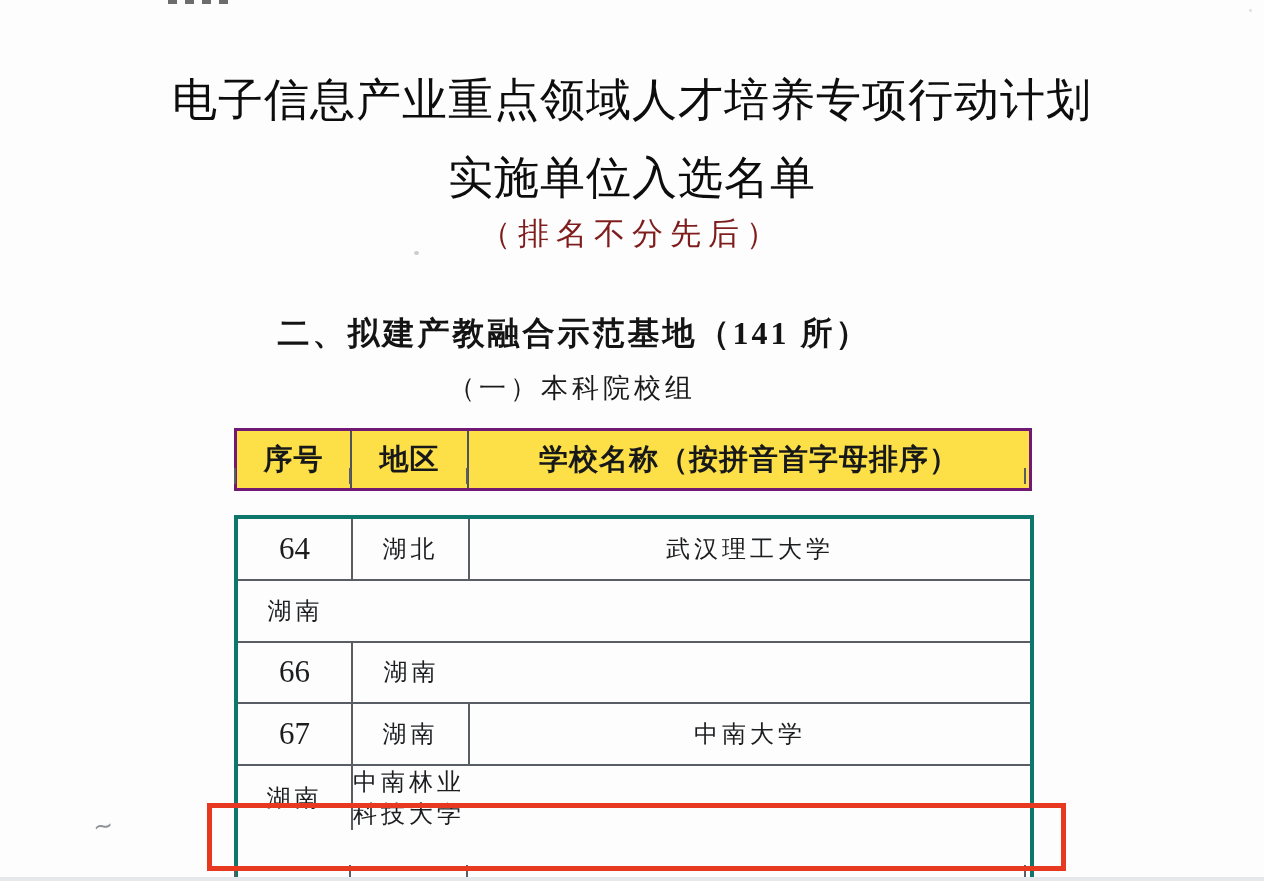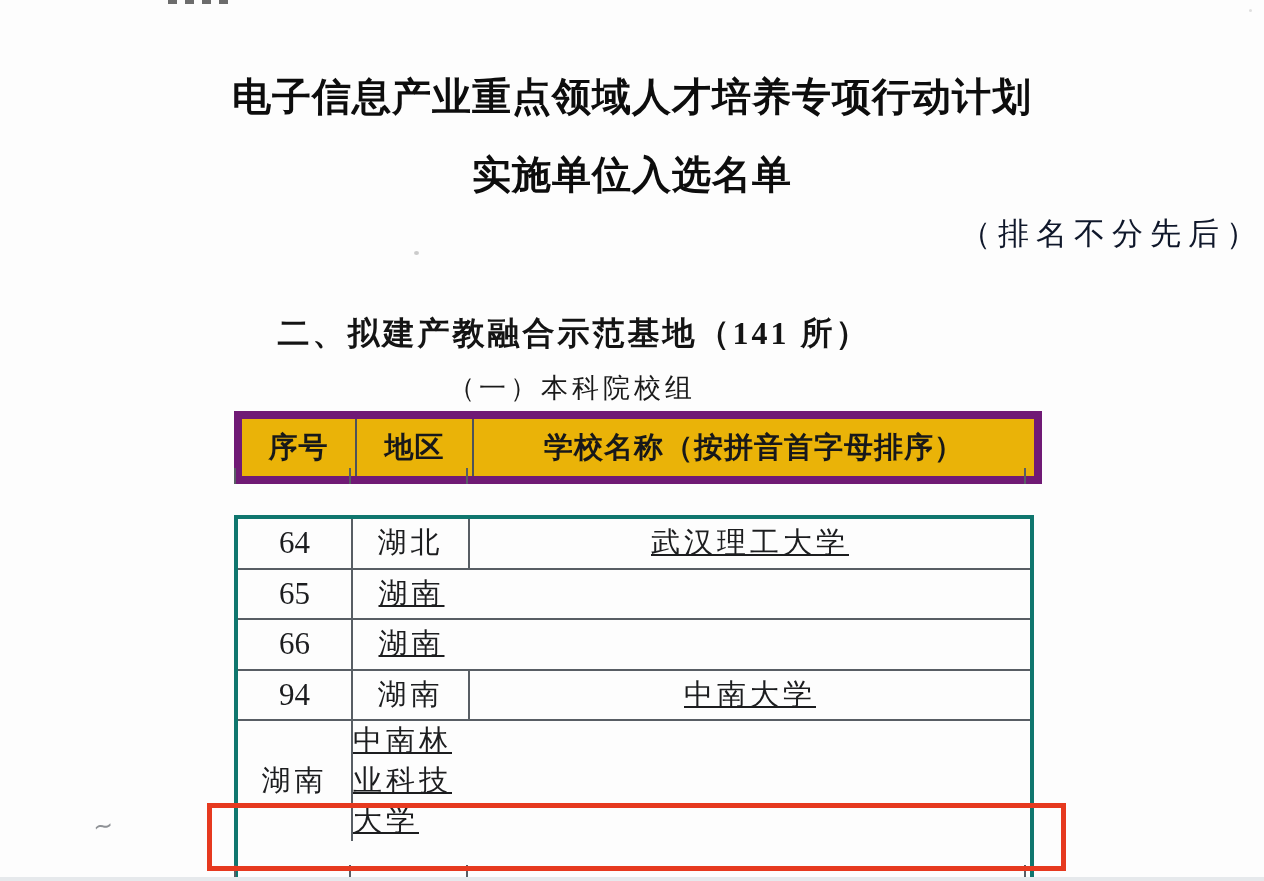--- a/index.html
+++ b/index.html
@@ -26,42 +26,42 @@
     font-size:24px;color:#8f9296;transform:rotate(-8deg);
     font-family:"DejaVu Sans",sans-serif;
   }
   .bottom-edge{
     position:absolute;left:0;top:877px;width:1264px;height:4px;
     background:#e6e9ec;
   }
   
   .title{
     position:absolute;left:0;width:1264px;margin:0;
-    text-align:center;font-weight:bold;color:#0d0d0d;
-    font-size:39px;letter-spacing:1px;line-height:1.1;
+    text-align:center;font-weight:normal;color:#0d0d0d;
+    font-size:45px;letter-spacing:1px;line-height:1.1;
   }
   .title1{top:76px;}
   .title2{top:154px;}
   .subtitle{
     position:absolute;left:0;top:213px;width:1264px;
-    text-align:right;font-size:31px;letter-spacing:7px;color:#0f172a;
+    text-align:center;font-size:31px;letter-spacing:7px;color:#7f1d1d;
   }
   .section{
     position:absolute;left:0;top:312px;width:1148px;
     text-align:center;font-size:32px;letter-spacing:3px;color:#141414;font-weight:600;
   }
   .subsection{
     position:absolute;left:0;top:370px;width:1144px;
     text-align:center;font-size:27px;letter-spacing:4px;color:#1a1a1a;
   }
   
   .thead{
-    position:absolute;left:234px;top:411px;width:792px;height:57px;
+    position:absolute;left:234px;top:428px;width:792px;height:57px;
     display:grid;grid-template-columns:115px 117px 1fr;
-    border:8px solid #701a75;background:#eab308;
+    border:3px solid #701a75;background:#fde047;
   }
   .th{
     display:flex;align-items:center;justify-content:center;
     font-weight:bold;font-size:29px;color:#17181a;
     border-right:2px solid #4d5359;letter-spacing:1px;
   }
   .th:last-child{border-right:none;}
   .vstub{position:absolute;width:2px;background:#585e64;}
   .tbody{
     position:absolute;left:234px;top:492px;width:792px;height:373px;
@@ -69,23 +69,23 @@
     display:grid;grid-template-rows:repeat(6,1fr);margin-top:23px;
   }
   .tr{
     display:grid;grid-template-columns:115px 117px 1fr;
     border-bottom:2px solid #585e64;
   }
   .tr:last-child{border-bottom:none;}
   .td{
     display:flex;align-items:center;justify-content:center;
     border-right:2px solid #585e64;
-    font-size:29px;color:#1c1d1f;
+    font-size:24px;color:#1c1d1f;
   }
-  .td:last-child{border-right:none;text-decoration:underline;}
+  .td:last-child{border-right:none;}
   .td.num{letter-spacing:0;font-size:31px;}
   .td.cjk{letter-spacing:4px;}
   
   .highlight{
     position:absolute;left:207px;top:803px;width:849px;height:58px;
     border:5px solid #e6391f;background:transparent;
   }
 </style>
 </head>
 <body>
@@ -113,29 +113,28 @@
   <div class="vstub" style="left:466px;top:468px;height:16px;"></div>
   <div class="vstub" style="left:1024px;top:468px;height:16px;"></div>
 
   <div class="tbody">
     <div class="tr">
       <div class="td num">64</div>
       <div class="td cjk">湖北</div>
       <div class="td cjk">武汉理工大学</div>
     </div>
     <div class="tr">
-      <div class="td num">65</div>
       <div class="td cjk">湖南</div>
     </div>
     <div class="tr">
       <div class="td num">66</div>
       <div class="td cjk">湖南</div>
     </div>
     <div class="tr">
-      <div class="td num">94</div>
+      <div class="td num">67</div>
       <div class="td cjk">湖南</div>
       <div class="td cjk">中南大学</div>
     </div>
     <div class="tr">
       <div class="td cjk">湖南</div>
       <div class="td cjk">中南林业科技大学</div>
     </div>
   </div>
 
   <div class="vstub" style="left:234px;top:865px;height:13px;"></div>

